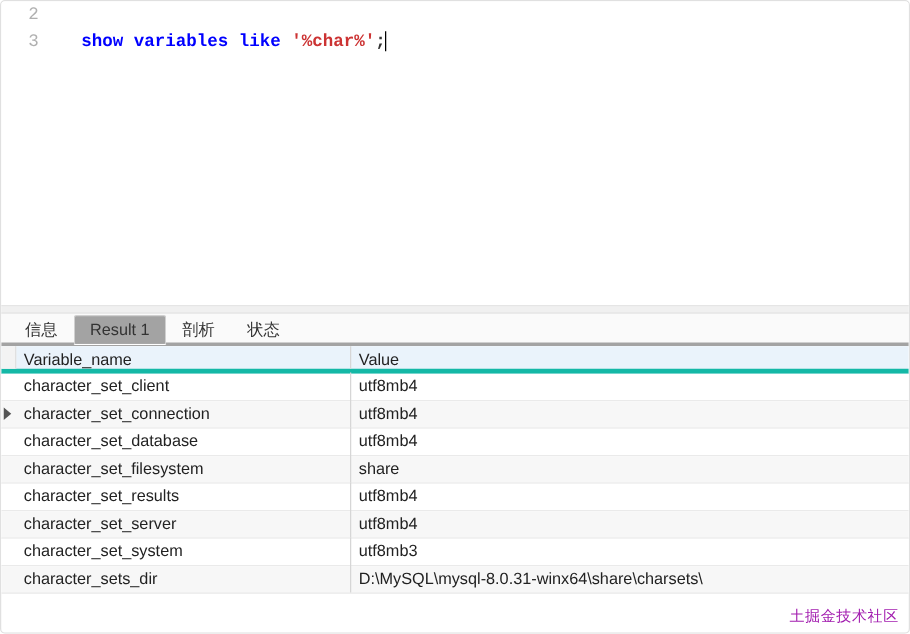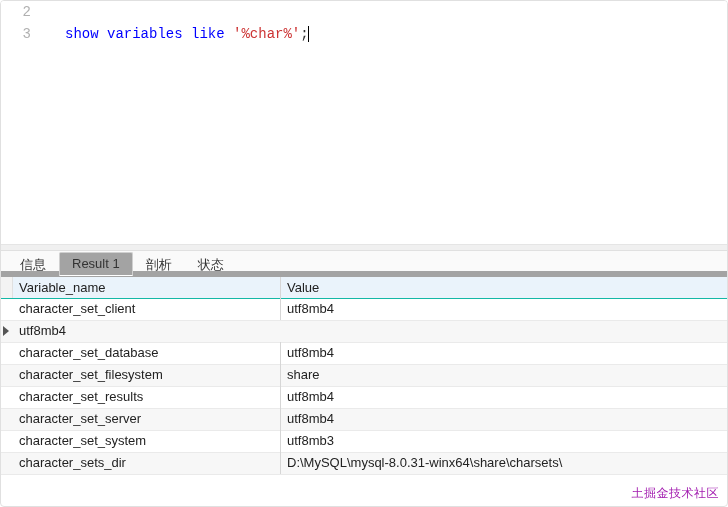--- a/index.html
+++ b/index.html
@@ -29,45 +29,46 @@
   .gutter {
     width: 40px;
     text-align: right;
     padding-right: 10px;
     color: #b0b0b0;
     user-select: none;
   }
   .code-text {
     padding-left: 24px;
     white-space: pre;
+    font-weight: bold;
   }
   .kw-blue { color: #0000ff; }
   .str-red { color: #cc3333; }
   .punct { color: #333; }
   .cursor {
     display: inline-block;
     width: 1px;
     height: 16px;
     background: #000;
     vertical-align: middle;
     margin-left: -1px;
   }
   .splitter {
     height: 7px;
     background: #f0f0f0;
     border-top: 1px solid #e5e5e5;
     border-bottom: 1px solid #e0e0e0;
   }
   .tabs-row {
     display: flex;
-    align-items: flex-start;
+    align-items: center;
     height: 26px;
     padding-left: 6px;
     background: #fafafa;
-    border-bottom: 6px solid #a3a3a3;
+    border-bottom: 3px solid #a3a3a3;
   }
   .tab {
     padding: 3px 12px 4px 12px;
     font-size: 13px;
     color: #333;
     cursor: pointer;
     border: 1px solid transparent;
     border-bottom: none;
     margin-right: 0;
     position: relative;
@@ -78,21 +79,21 @@
     border: 1px solid #d0d0d0;
     border-bottom: 1px solid #fff;
     border-radius: 2px 2px 0 0;
   }
   .grid-wrap {
     background: #fff;
   }
   .grid-header {
     display: flex;
     background: #eaf3fb;
-    border-bottom: 1px solid #14b8a6;
+    border-bottom: 4px solid #14b8a6;
     height: 22px;
     line-height: 22px;
     font-size: 13px;
     color: #222;
   }
   .row-handle {
     width: 12px;
     flex-shrink: 0;
     background: #f3f3f3;
     border-right: 1px solid #e0e0e0;
@@ -182,20 +183,21 @@
       <div class="col-value">Value</div>
     </div>
     <div class="grid-body" id="grid-body">
         <div class="grid-row">
           <div class="row-handle sel"></div>
           <div class="col-name">character_set_client</div>
           <div class="col-value">utf8mb4</div>
         </div>
         <div class="grid-row">
           <div class="row-handle"></div>
+          <div class="col-name">character_set_connection</div>
           <div class="col-value">utf8mb4</div>
         </div>
         <div class="grid-row">
           <div class="row-handle"></div>
           <div class="col-name">character_set_database</div>
           <div class="col-value">utf8mb4</div>
         </div>
         <div class="grid-row">
           <div class="row-handle"></div>
           <div class="col-name">character_set_filesystem</div>

